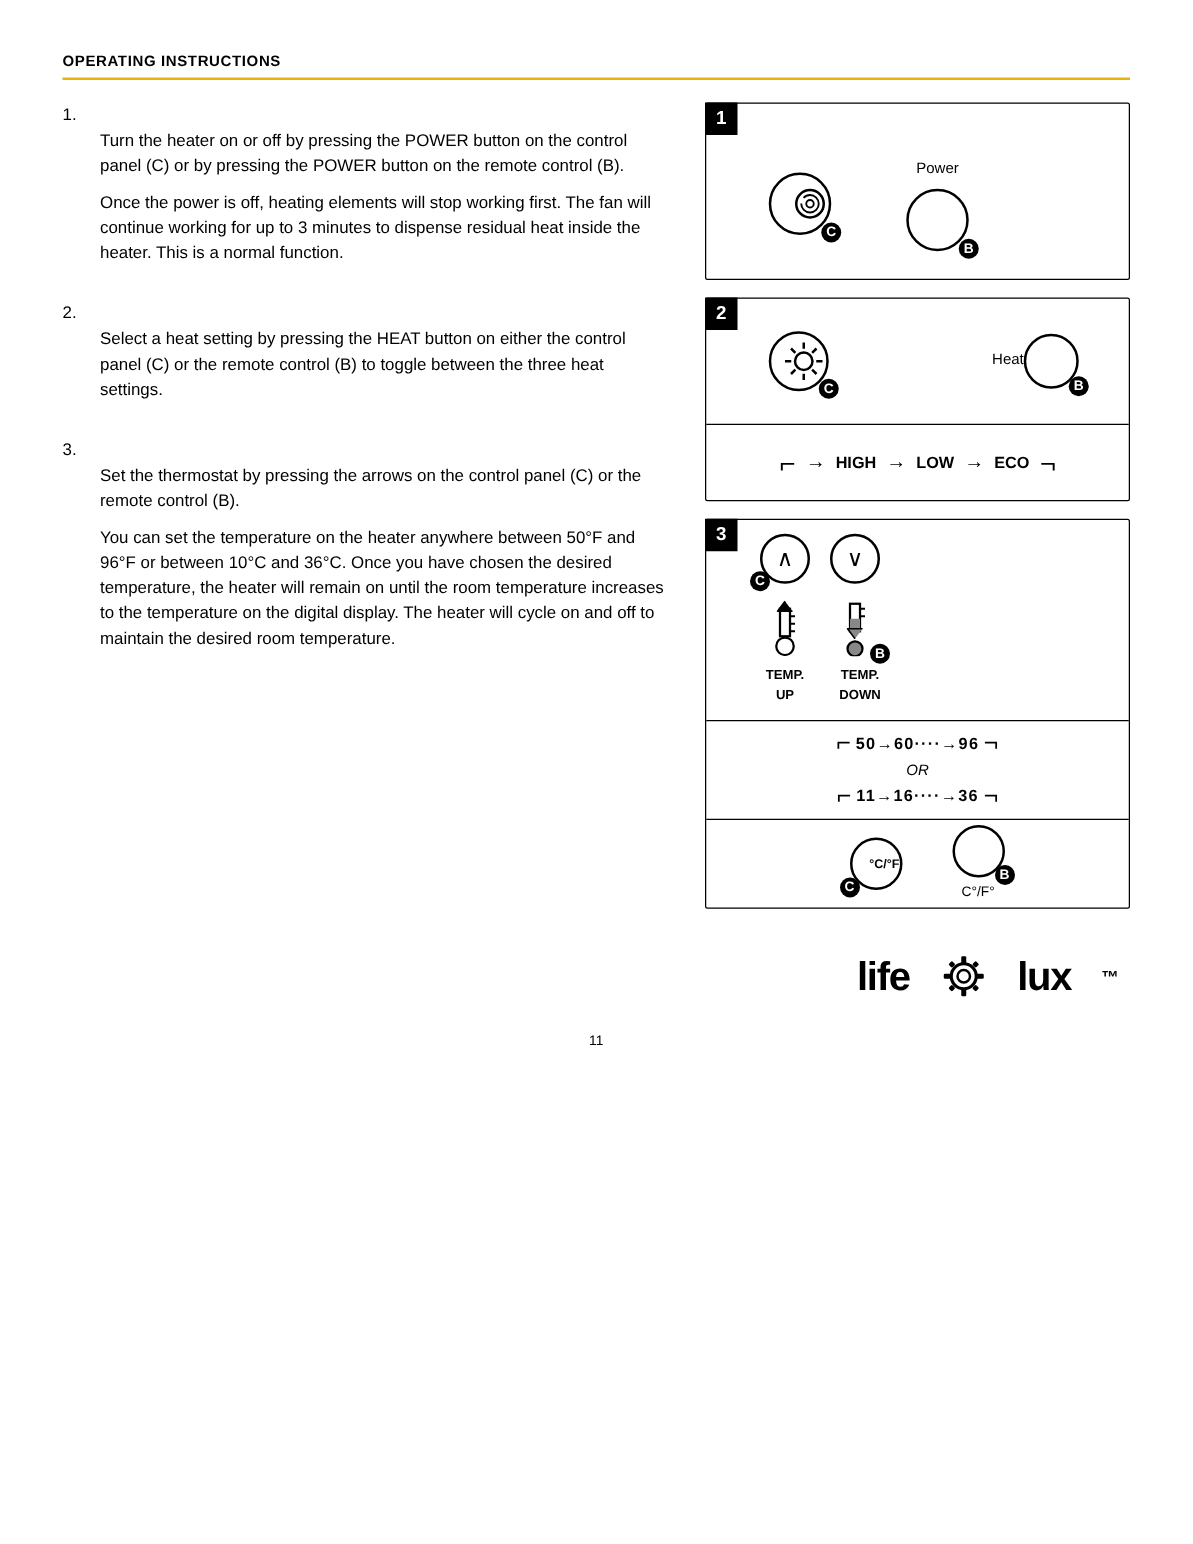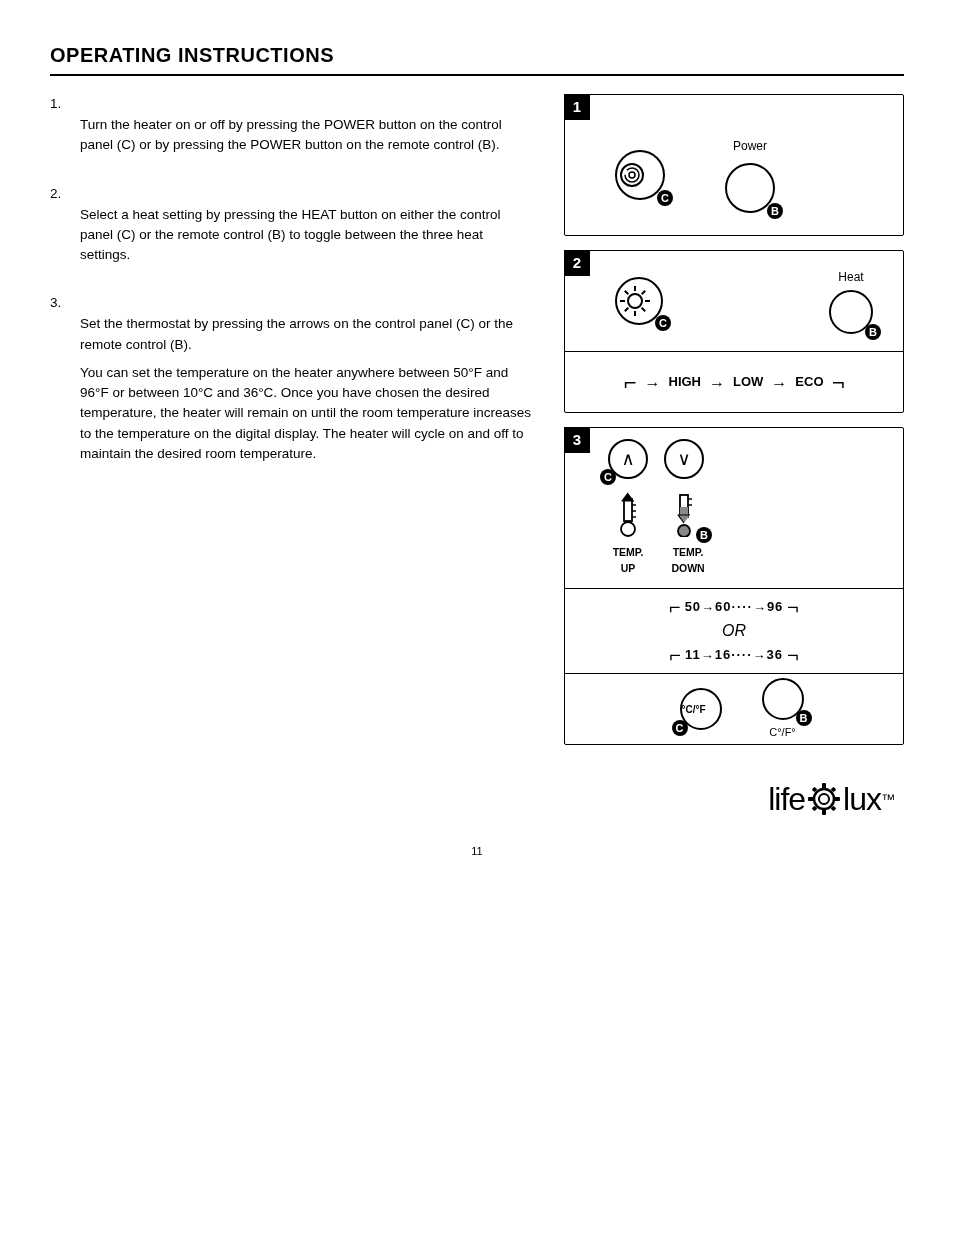--- a/index.html
+++ b/index.html
@@ -8,22 +8,22 @@
       background: #fff;
       color: #000;
       width: 954px;
       min-height: 1235px;
       padding: 40px 50px;
       font-size: 13.5px;
       line-height: 1.5;
     }
     .page-title {
       font-weight: bold;
-      font-size: 20px;
-      border-bottom: 2px solid #000000;
+      font-size: 12px;
+      border-bottom: 2px solid #eab308;
       padding-bottom: 4px;
       margin-bottom: 18px;
       letter-spacing: 0.5px;
     }
     .main-layout {
       display: flex;
       gap: 30px;
     }
     .left-col {
       flex: 1;
@@ -105,21 +105,21 @@
     }
 
     
     .icon-circle {
       width: 44px;
       height: 44px;
       border-radius: 50%;
       border: 2px solid #000;
       display: flex;
       align-items: center;
-      justify-content: flex-start;
+      justify-content: flex-end;
       position: relative;
     }
     .label-badge {
       font-size: 11px;
       font-weight: bold;
       position: absolute;
       background: #000;
       color: #fff;
       border-radius: 50%;
       width: 16px;
@@ -200,21 +200,21 @@
       font-size: 13px;
       font-weight: bold;
       letter-spacing: 1px;
     }
     .bracket {
       font-size: 20px;
       font-weight: normal;
       line-height: 1;
     }
     .or-text {
-      font-size: 16px;
+      font-size: 12px;
       font-style: italic;
     }
     .box3-divider2 {
       border-top: 1.5px solid #000;
     }
     .box3-lower {
       height: 70px;
       display: flex;
       align-items: center;
       justify-content: center;
@@ -238,24 +238,25 @@
 
     
     .logo-area {
       display: flex;
       justify-content: flex-end;
       margin-top: 30px;
       padding-right: 10px;
     }
     .logo-text {
       font-size: 32px;
-      font-weight: normal;
+      font-weight: bold;
       letter-spacing: -1px;
       display: flex;
       align-items: center;
+      gap: 24px;
     }
     .logo-gear {
       display: inline-flex;
       align-items: center;
       margin: 0 1px;
     }
     .page-number {
       text-align: center;
       margin-top: 20px;
       font-size: 11px;
@@ -268,20 +269,21 @@
 
 <div class="main-layout">
 
   <div class="left-col">
 
     <div class="instruction-block">
       <div class="instruction-row">
         <span class="step-num">1.</span>
         <span class="step-text">Turn the heater on or off by pressing the POWER button on the control panel (C) or by pressing the POWER button on the remote control (B).</span>
       </div>
+      <div class="sub-text">Once the power is off, heating elements will stop working first. The fan will continue working for up to 3 minutes to dispense residual heat inside the heater. This is a normal function.</div>
     </div>
 
     <div class="instruction-block">
       <div class="instruction-row">
         <span class="step-num">2.</span>
         <span class="step-text">Select a heat setting by pressing the HEAT button on either the control panel (C) or the remote control (B) to toggle between the three heat settings.</span>
       </div>
     </div>
 
     <div class="instruction-block">
@@ -339,21 +341,21 @@
               <line x1="28" y1="18" x2="33" y2="18" stroke="#000" stroke-width="2"></line>
               <line x1="7.8" y1="7.8" x2="11.3" y2="11.3" stroke="#000" stroke-width="2"></line>
               <line x1="24.7" y1="24.7" x2="28.2" y2="28.2" stroke="#000" stroke-width="2"></line>
               <line x1="28.2" y1="7.8" x2="24.7" y2="11.3" stroke="#000" stroke-width="2"></line>
               <line x1="11.3" y1="24.7" x2="7.8" y2="28.2" stroke="#000" stroke-width="2"></line>
             </svg>
           </div>
           <span class="label-badge badge-right">C</span>
         </div>
 
-        <div style="display:flex;flex-direction:column;align-items:center;margin-left:auto;margin-right:10px;">
+        <div style="display:flex;flex-direction:row;align-items:center;margin-left:auto;margin-right:20px;">
           <div style="font-size:12px;margin-bottom:4px;">Heat</div>
           <div class="icon-wrapper">
             <div class="icon-circle" style="width:44px;height:44px;background:#fff;"></div>
             <span class="label-badge badge-right">B</span>
           </div>
         </div>
       </div>
 
       <div class="box2-divider"></div>
 

